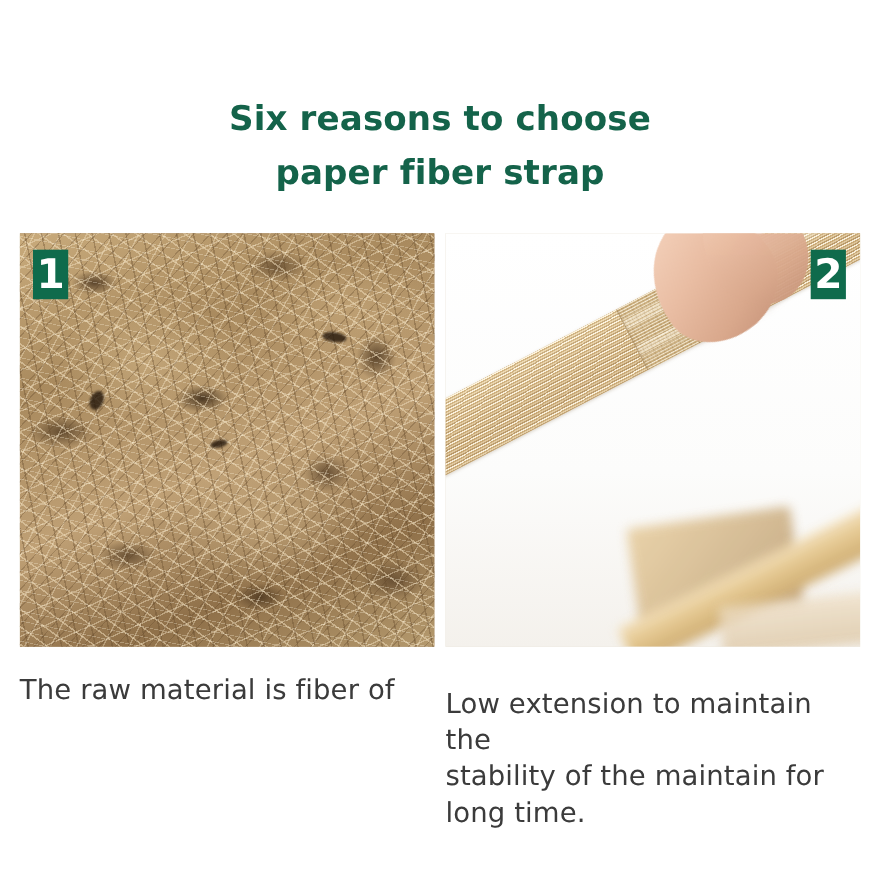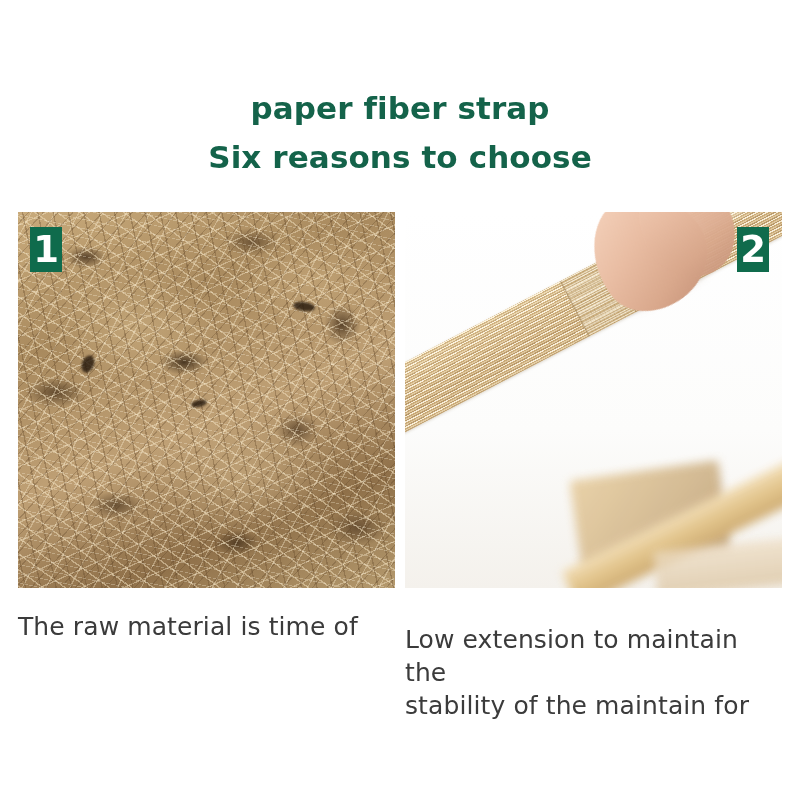--- a/index.html
+++ b/index.html
@@ -265,39 +265,39 @@
     color: #3b3b3b;
     letter-spacing: 0.1px;
     width: 368px;
   }
   .caption.right { width: 372px; margin-top: 35px; }
 </style>
 </head>
 <body>
 
 <div class="title-block">
+  <span class="title-line">Six reasons to choose</span>
   <span class="title-line">paper fiber strap</span>
-  <span class="title-line">Six reasons to choose</span>
 </div>
 
 <div class="cards">
 
   <div class="card">
     <div class="photo">
       <div class="fibres">
         <div class="strands"></div>
         <div class="strands-fine"></div>
         <div class="fibre-dark-1"></div>
         <div class="fibre-dark-2"></div>
         <div class="fibre-dark-3"></div>
       </div>
       <div class="badge badge-left">1</div>
     </div>
     <div class="caption">
-      <span>The raw material is time of</span>
+      <span>The raw material is fiber of</span>
       <br>
     </div>
   </div>
 
   <div class="card">
     <div class="photo">
       <div class="strap-scene">
         <div class="bg-strap-b"></div>
         <div class="bg-strap-a"></div>
         <div class="bg-strap-c"></div>
@@ -309,16 +309,17 @@
           <div class="finger-b"></div>
         </div>
       </div>
       <div class="badge badge-right">2</div>
     </div>
     <div class="caption right">
       <span>Low extension to maintain the</span>
       <br>
       <span>stability of the maintain for</span>
       <br>
+      <span>long time.</span>
     </div>
   </div>
 
 </div>
 
 </body></html>

